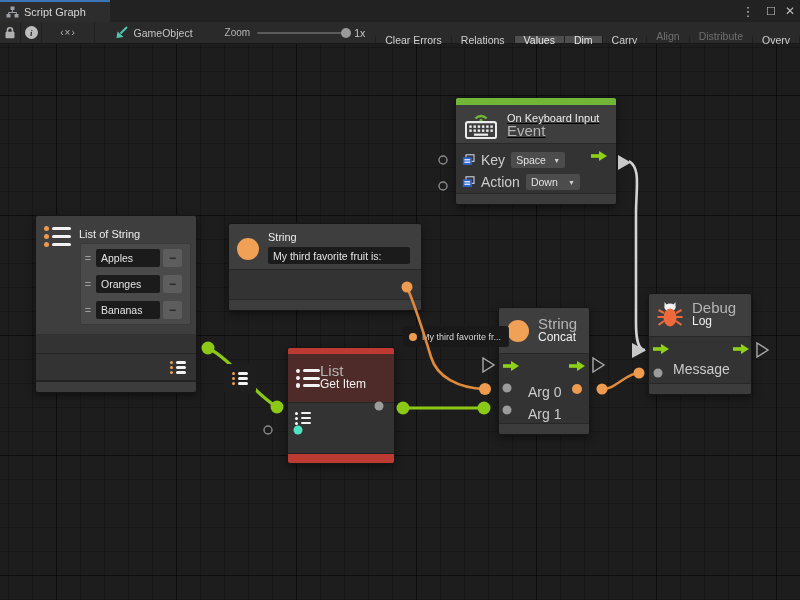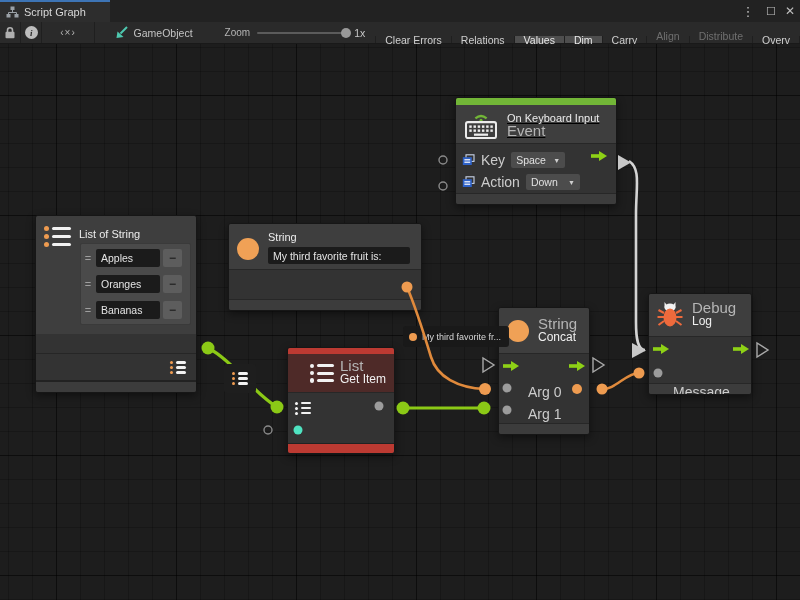--- a/index.html
+++ b/index.html
@@ -99,21 +99,21 @@
   #node-string { left:228px; top:179px; width:194px; }
   #node-string .n-header { height:45px; align-items:flex-start; padding-top:7px; }
   #node-string .oc { width:22px; height:22px; margin-top:7px; }
   #node-string .str-field { width:142px; height:17px; margin-top:3px; }
   #node-string .n-body { height:30px; }
   #node-string .n-footer { height:11px; }
 
   
   #node-getitem { left:287px; top:303px; width:108px; }
   #node-getitem .strip-top { height:6px; background:#bc3a32; }
-  #node-getitem .n-header { height:38px; background:#4e2a28; gap:6px;justify-content:flex-end; }
+  #node-getitem .n-header { height:48px; background:#4e2a28; gap:0; }
   #node-getitem .n-body { height:51px; padding:4px 0 0 7px; }
   #node-getitem .gi-row { display:flex; align-items:center; gap:8px; height:22px; }
   #node-getitem .strip-bottom { height:10px; background:#bc3a32; border-top:1px solid #222; }
   .idx-field { width:16px; height:15px; justify-content:center; padding:0; }
 
   
   #node-concat { left:498px; top:263px; width:92px; }
   #node-concat .n-header { height:45px; }
   #node-concat .oc { width:22px; height:22px; }
   #node-concat .n-body { height:70px; }
@@ -443,21 +443,21 @@
       </div>
       <div class="n-body">
         <svg class="flow-arrow" style="left:4px; top:7px;" viewBox="0 0 16 10">
           <rect x="0" y="3.2" width="9" height="3.6" fill="#8ed116"></rect>
             <polygon points="8,0 16,5 8,10" fill="#8ed116"></polygon>
         </svg>
         <svg class="flow-arrow" style="left:84px; top:7px;" viewBox="0 0 16 10">
           <rect x="0" y="3.2" width="9" height="3.6" fill="#8ed116"></rect>
             <polygon points="8,0 16,5 8,10" fill="#8ed116"></polygon>
         </svg>
-        <div class="arg-row" style="top:47px; padding-left:24px;">
+        <div class="arg-row" style="top:24px; padding-left:24px;">
           <span class="port-label">Message</span>
         </div>
       </div>
       <div class="n-footer"></div>
     </div>
 
     <div id="wire-tooltip">
       <div class="dot"></div>
       <div class="txt">My third favorite fr...</div>
     </div>

